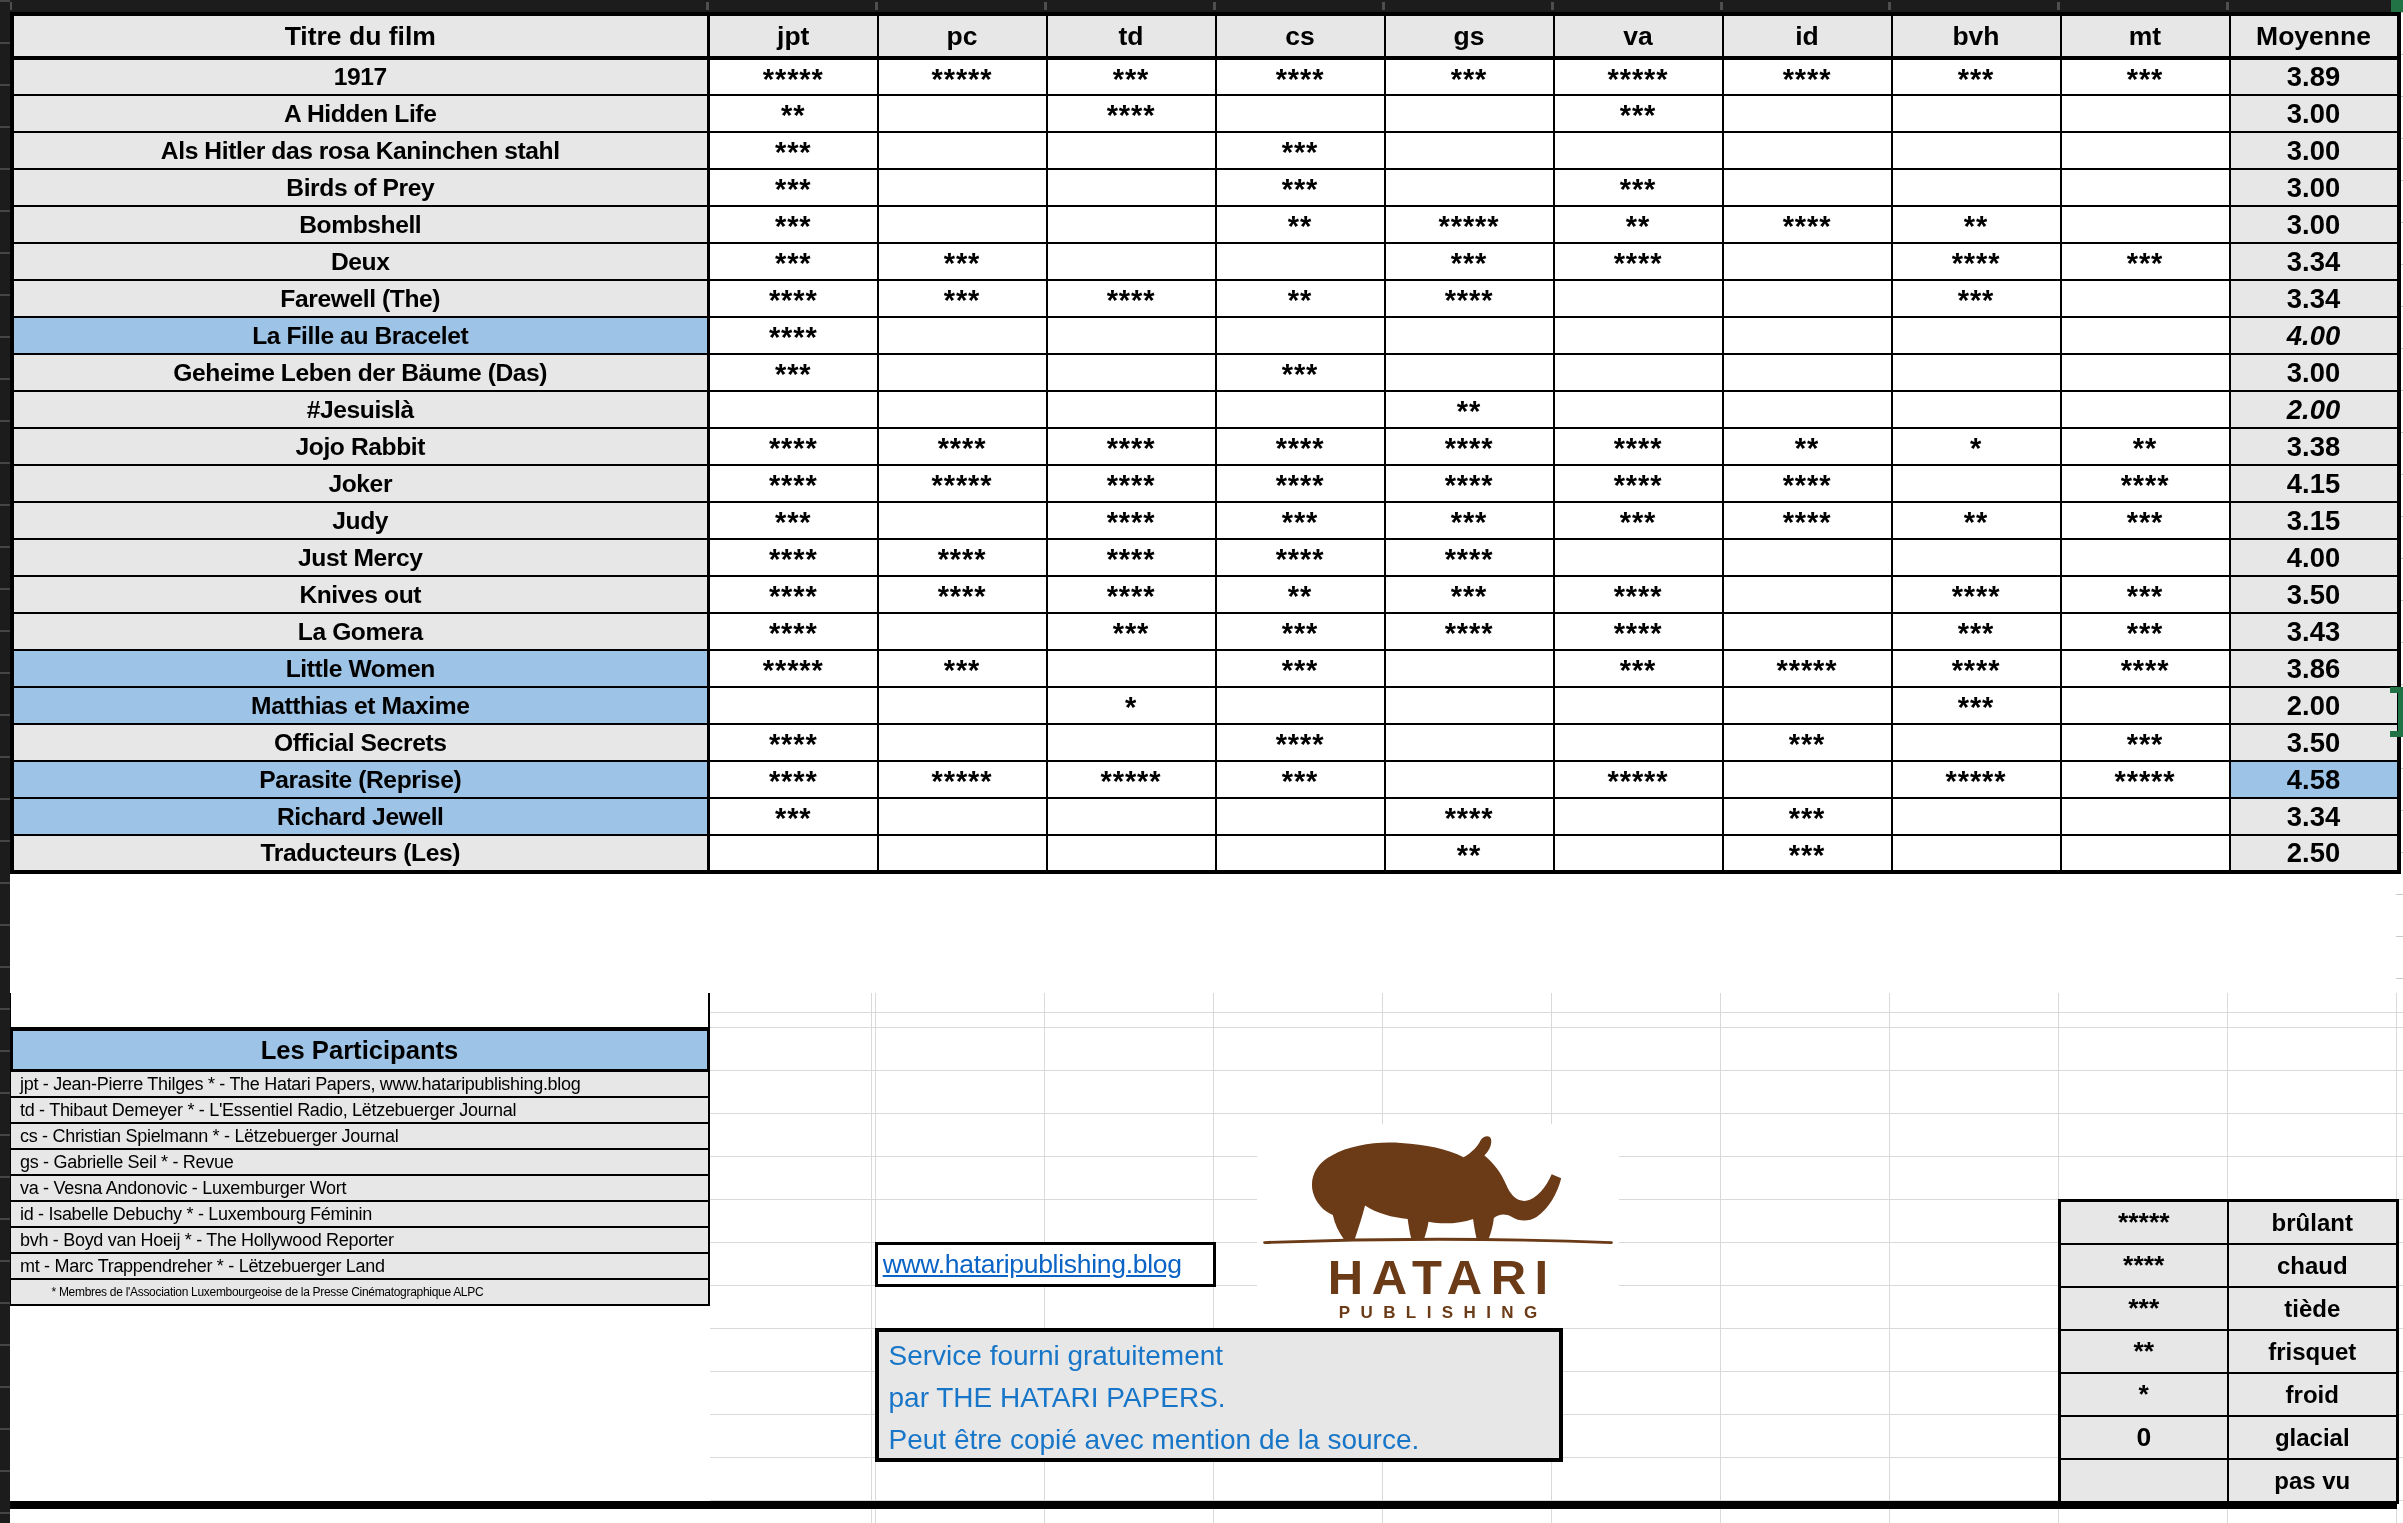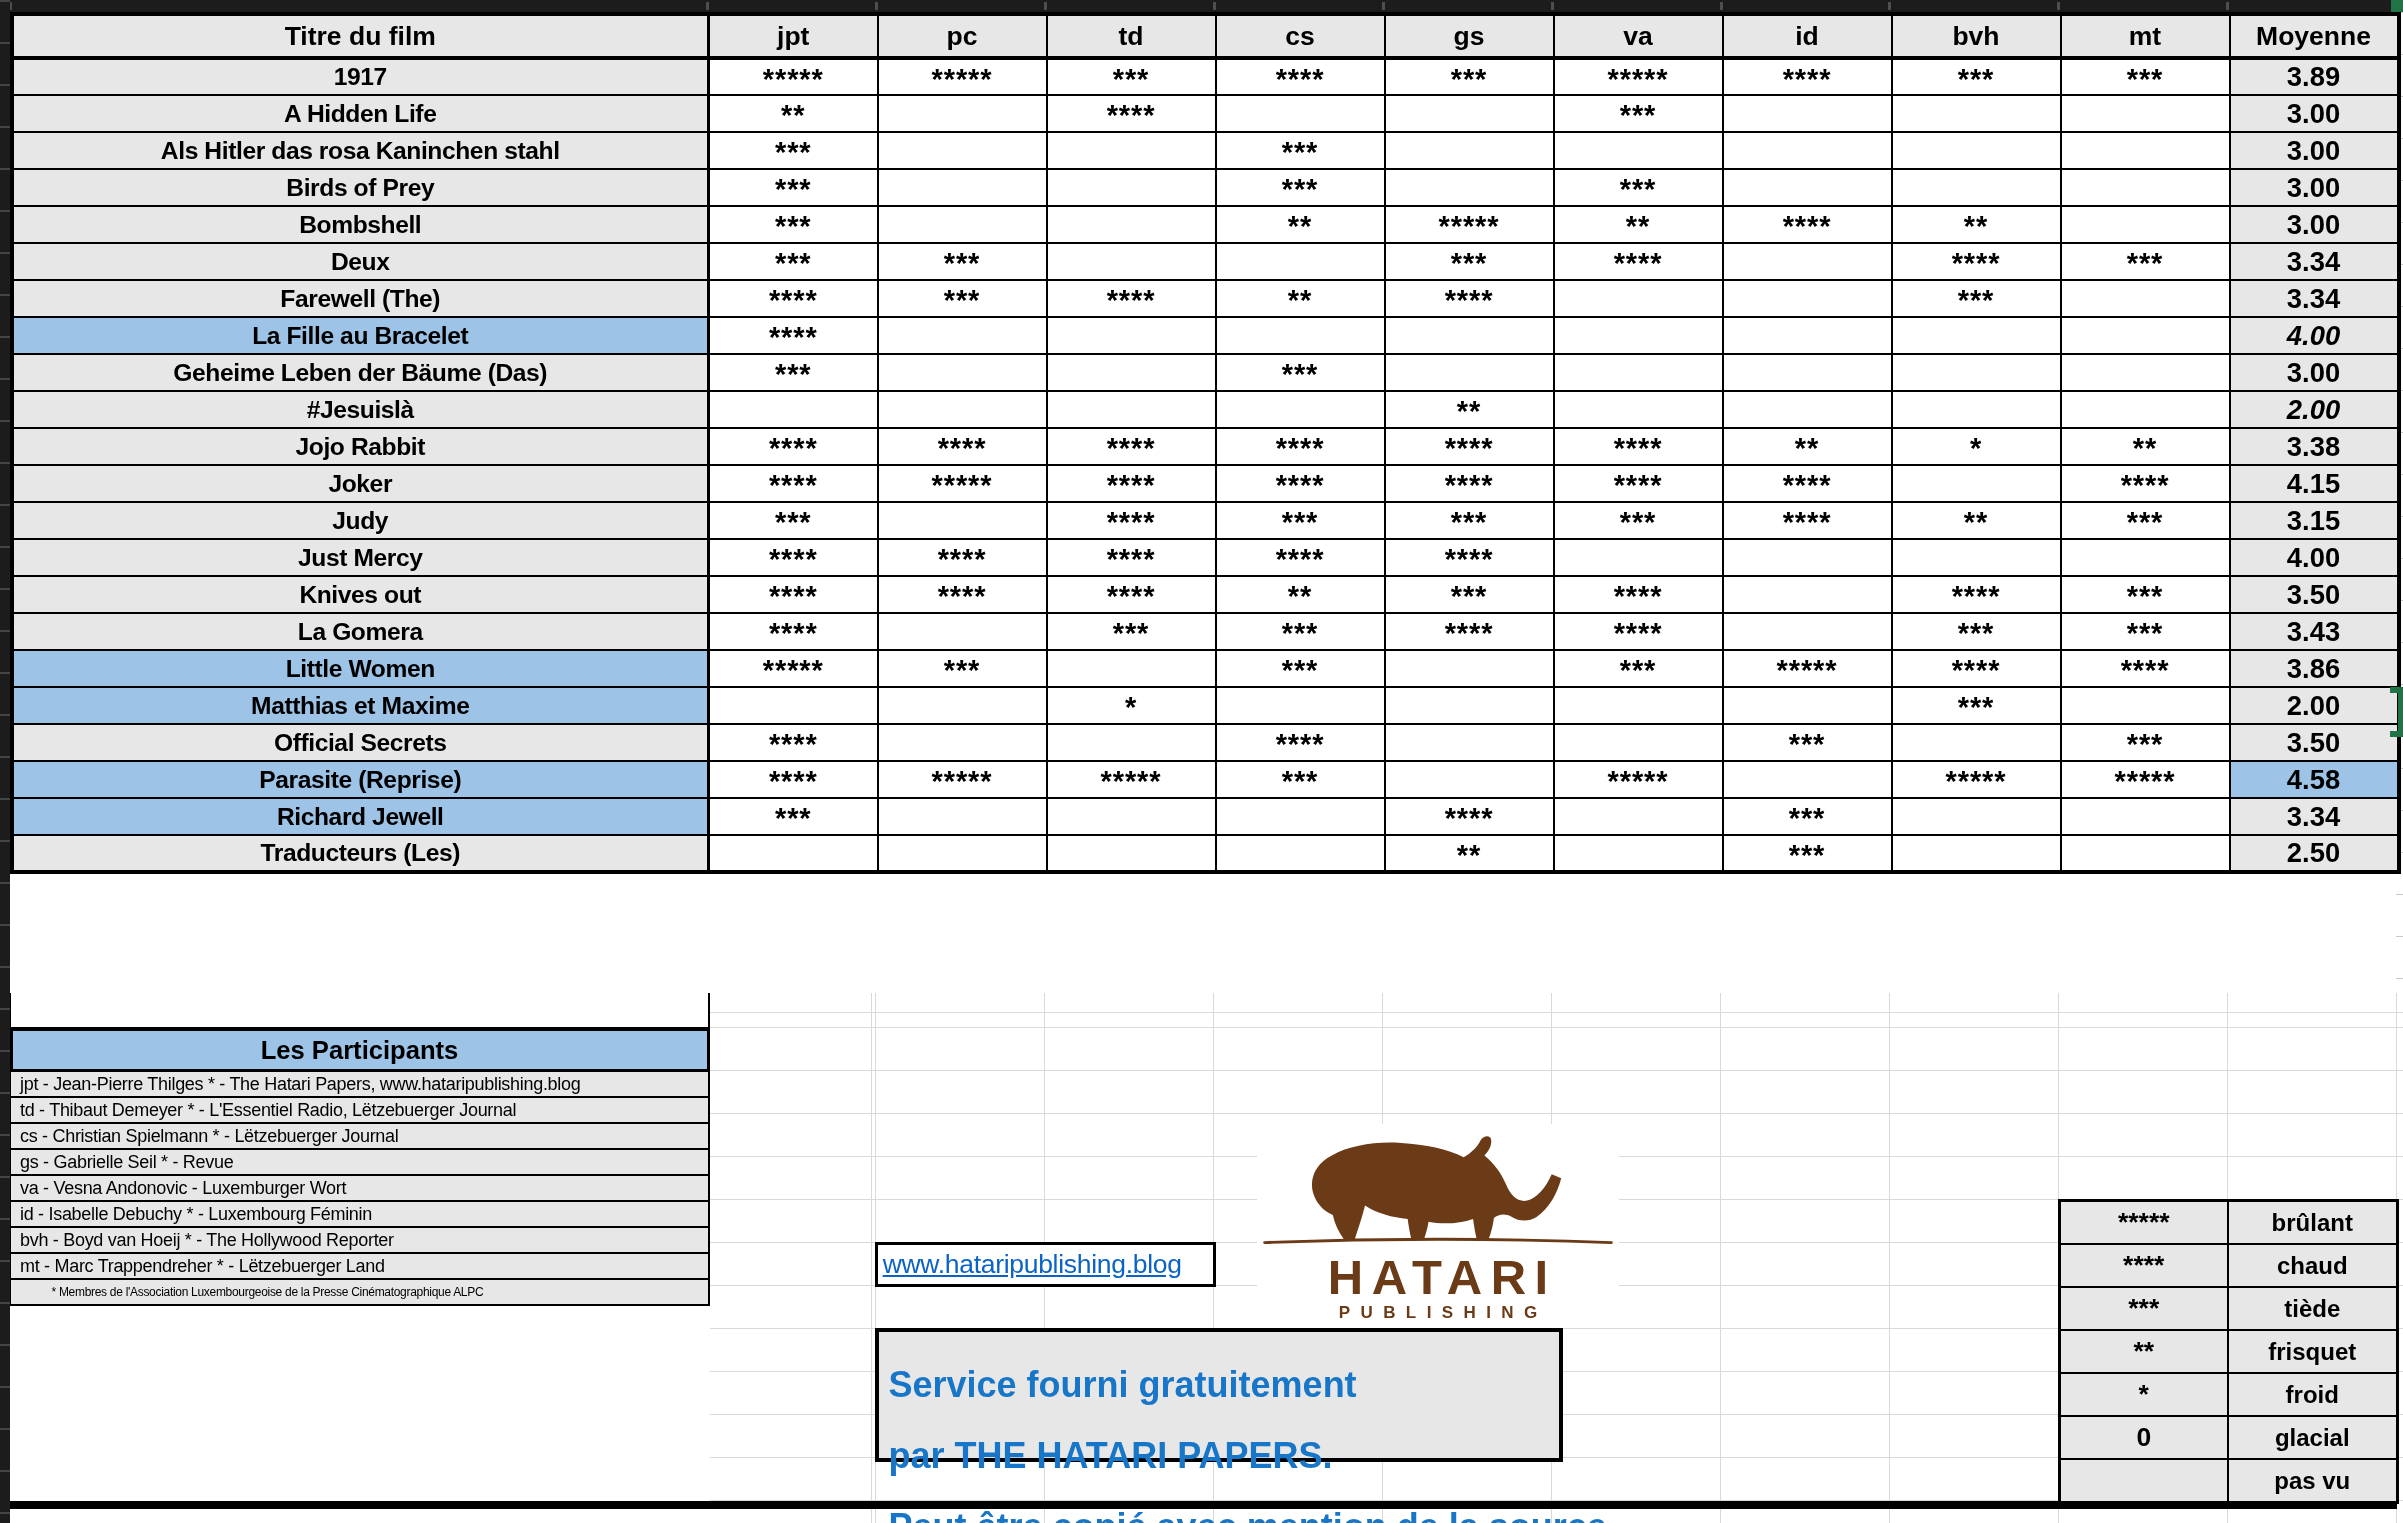--- a/index.html
+++ b/index.html
@@ -56,21 +56,21 @@
   .logo-block{position:absolute;left:1257px;top:1124px;width:362px;height:204px;background:#fff;z-index:3;text-align:center;}
   .logo-word{color:var(--brown,#6b3a16);font-weight:600;font-size:49px;letter-spacing:8.5px;line-height:47px;margin-top:-3.8px;text-indent:8.5px;}
   .logo-sub{color:var(--brown,#6b3a16);font-weight:600;font-size:17px;letter-spacing:10.4px;line-height:23px;text-indent:10.4px;}
 
   .link-box{position:absolute;left:875px;top:1242px;width:341px;height:45px;background:#fff;border:3.8px solid #000;box-sizing:border-box;
     display:flex;align-items:center;padding-left:4.7px;z-index:3;}
   .link-box a{color:var(--link,#0b63c5);font-size:26.5px;letter-spacing:-0.3px;text-decoration:underline;}
 
   .service-box{position:absolute;left:875px;top:1328px;width:688px;height:134px;background:var(--gray,#e7e7e7);
     border:4.7px solid #000;box-sizing:border-box;z-index:3;padding:2.8px 0 0 9.5px;}
-  .service-line{color:var(--svc,#1876c8);font-weight:bold;font-size:36px;line-height:42px;white-space:nowrap;margin-top:29px;}
+  .service-line{color:var(--svc,#1876c8);font-weight:normal;font-size:28px;line-height:42px;white-space:nowrap;}
 
   
   .sel-v{position:absolute;left:2398px;top:687px;width:5.7px;height:49px;background:var(--green,#217346);z-index:4;}
   .sel-n1{position:absolute;left:2390px;top:687px;width:13.2px;height:5.7px;background:var(--green,#217346);z-index:4;}
   .sel-n2{position:absolute;left:2390px;top:731px;width:13.2px;height:5.7px;background:var(--green,#217346);z-index:4;}
 </style>
 </head>
 <body>
 
 <div id="screen">

